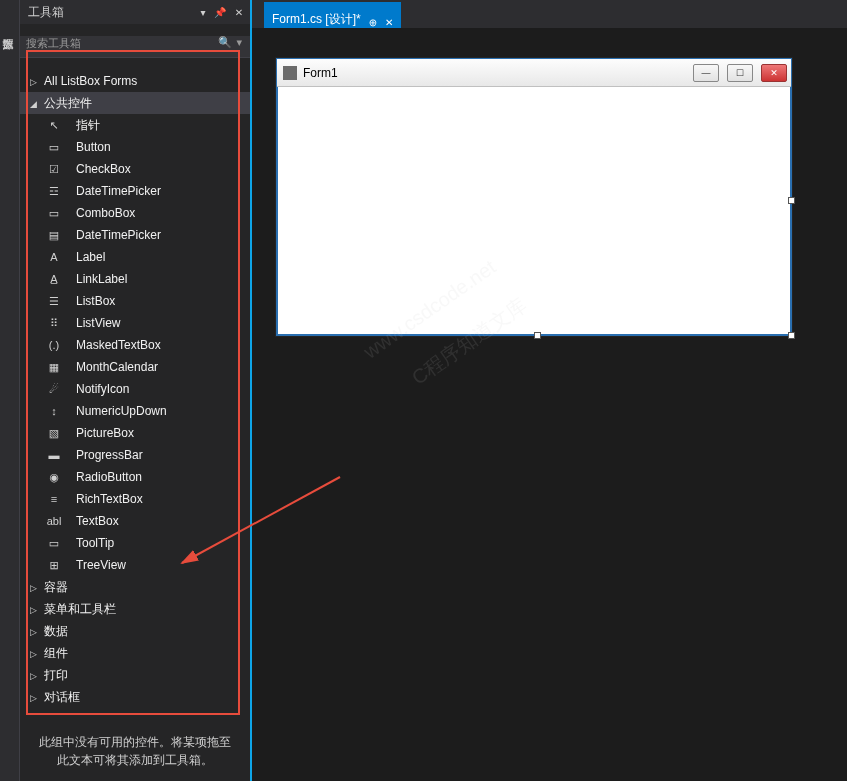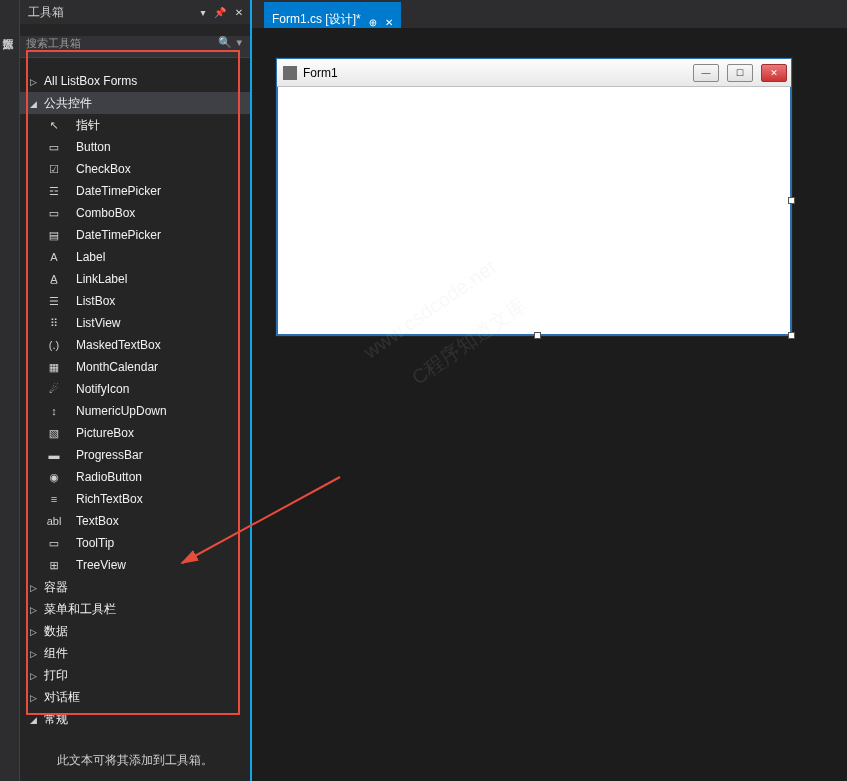--- a/index.html
+++ b/index.html
@@ -343,20 +343,21 @@
         <span class="expander">▷</span>
         <span>对话框</span>
       </div>
       <div class="category">
         <span class="expander">◢</span>
         <span>常规</span>
       </div>
     </div>
 
     <div class="help-text">
+      <div>此组中没有可用的控件。将某项拖至</div>
       <div>此文本可将其添加到工具箱。</div>
     </div>
   </div>
 
   <div class="designer-area">
     <div class="tab-bar">
       <div style="width:12px"></div>
       <div class="tab">
         <span>Form1.cs [设计]*</span>
         <span class="pin">⊕</span>

